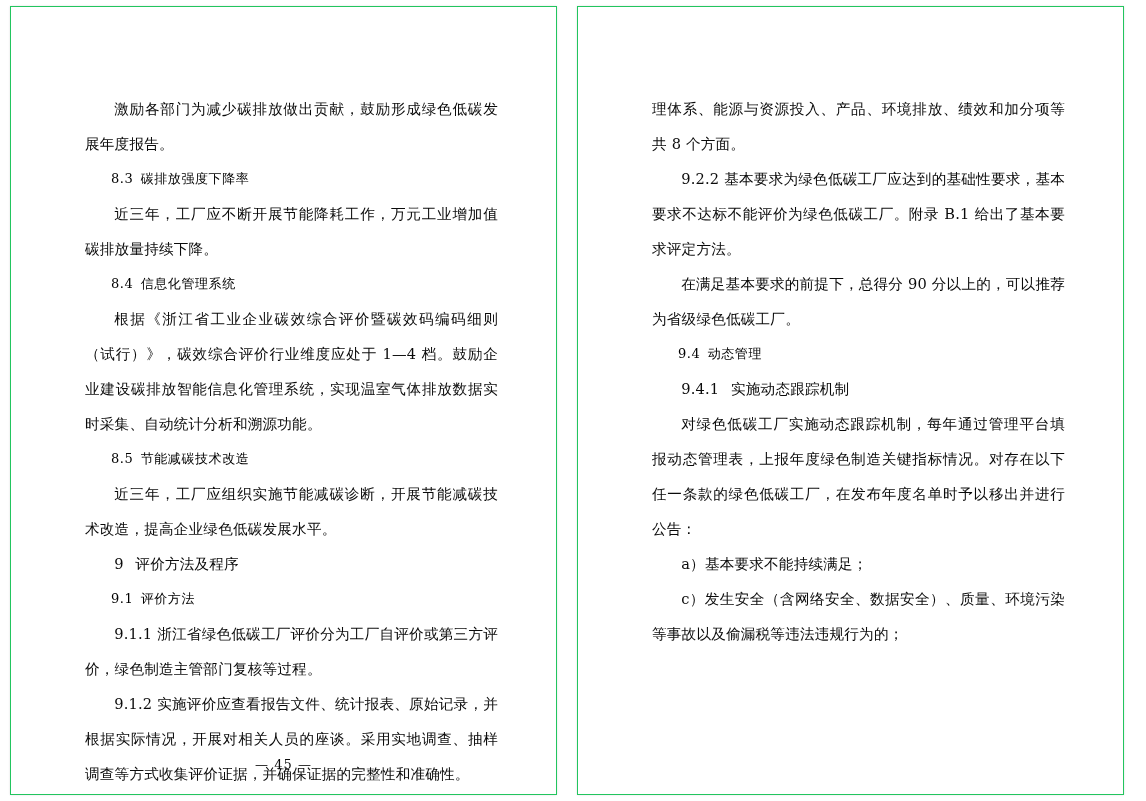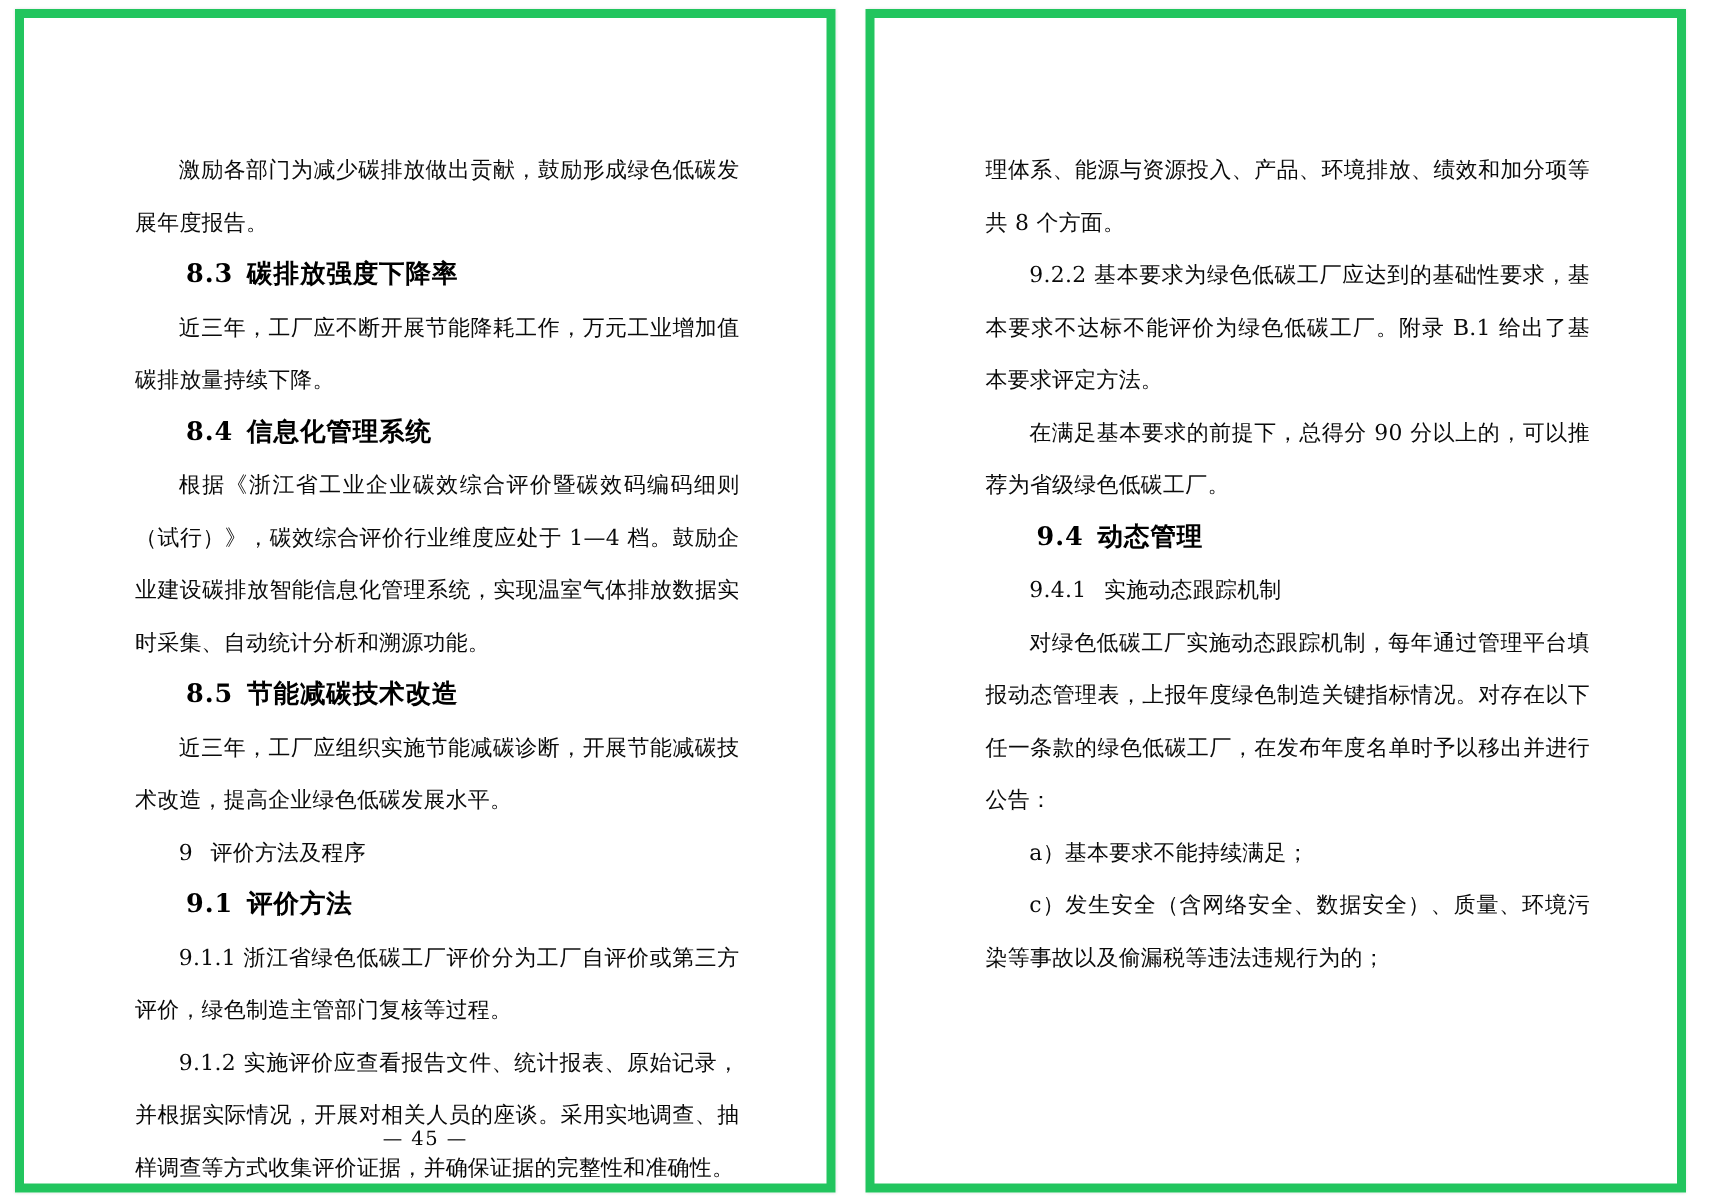--- a/index.html
+++ b/index.html
@@ -21,21 +21,21 @@
     gap: 20px;
     padding: 6px 10px;
     box-sizing: border-box;
     background: #ffffff;
   }
   .page {
     position: relative;
     width: 547px;
     height: 789px;
     box-sizing: border-box;
-    border: 6px solid #22c55e;
+    border: 1px solid #22c55e;
     background: #ffffff;
     box-shadow: 0 0 2px rgba(0,0,0,0.12);
     overflow: hidden;
   }
   .page-inner {
     position: absolute;
     left: 74px;
     right: 58px;
     top: 84px;
     bottom: 56px;
@@ -44,23 +44,23 @@
     font-size: 14.6px;
     line-height: 35px;
     color: #0a0a0a;
     text-align: justify;
     text-justify: inter-ideograph;
     letter-spacing: 0.2px;
     margin: 0;
   }
   .indent { text-indent: 2em; }
   .heading {
-    font-size: 17px;
+    font-size: 13px;
     line-height: 35px;
-    font-weight: bold;
+    font-weight: normal;
     color: #000000;
     text-indent: 2em;
     margin: 0;
     letter-spacing: 0.6px;
   }
   .heading-num {
     margin-right: 0.55em;
   }
   .heading-plain {
     font-size: 14.6px;

